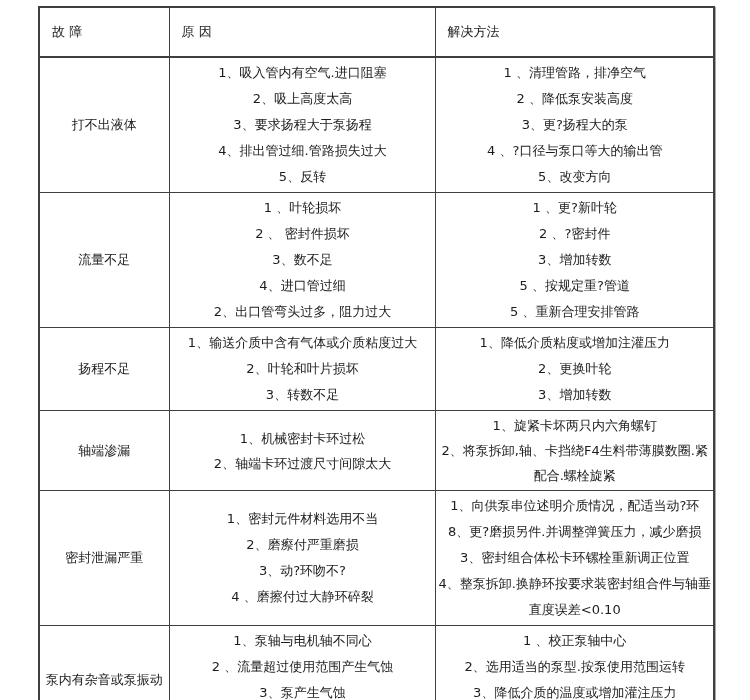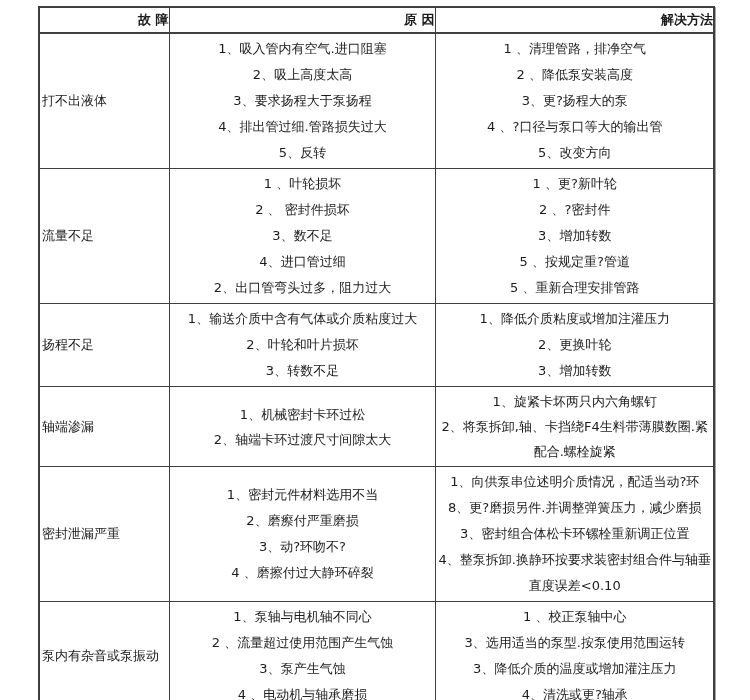--- a/index.html
+++ b/index.html
@@ -24,28 +24,28 @@
   table.fault-table td, table.fault-table th {
     border: 1px solid #3f3f3f;
     vertical-align: middle;
     overflow: hidden;
   }
   col.c-fault { width: 130px; }
   col.c-cause { width: 266px; }
   col.c-solution { width: 279px; }
   tr.header-row th {
     height: 24px;
-    font-weight: bold;
-    text-align: right;
+    font-weight: normal;
+    text-align: left;
     border-bottom: 2px solid #3f3f3f;
     font-size: 13px;
-    padding: 0;
+    padding: 12px;
   }
   td.fault-cell {
-    text-align: left;
+    text-align: center;
     padding: 0 2px;
   }
   td.list-cell {
     padding: 2px 2px 2px 3px;
   }
   .item {
     line-height: 26px;
     white-space: normal;
     word-break: break-all;
     text-align: center;
@@ -151,19 +151,19 @@
     <tr class="r5">
       <td class="fault-cell">泵内有杂音或泵振动</td>
       <td class="list-cell">
         <div class="item">1、泵轴与电机轴不同心</div>
         <div class="item">2 、流量超过使用范围产生气蚀</div>
         <div class="item">3、泵产生气蚀</div>
         <div class="item">4 、电动机与轴承磨损</div>
       </td>
       <td class="list-cell">
         <div class="item">1 、校正泵轴中心</div>
-        <div class="item">3、选用适当的泵型.按泵使用范围运转</div>
+        <div class="item">2、选用适当的泵型.按泵使用范围运转</div>
         <div class="item">3、降低介质的温度或增加灌注压力</div>
         <div class="item">4、清洗或更?轴承</div>
       </td>
     </tr>
   </tbody>
 </table>
 
 </body></html>

